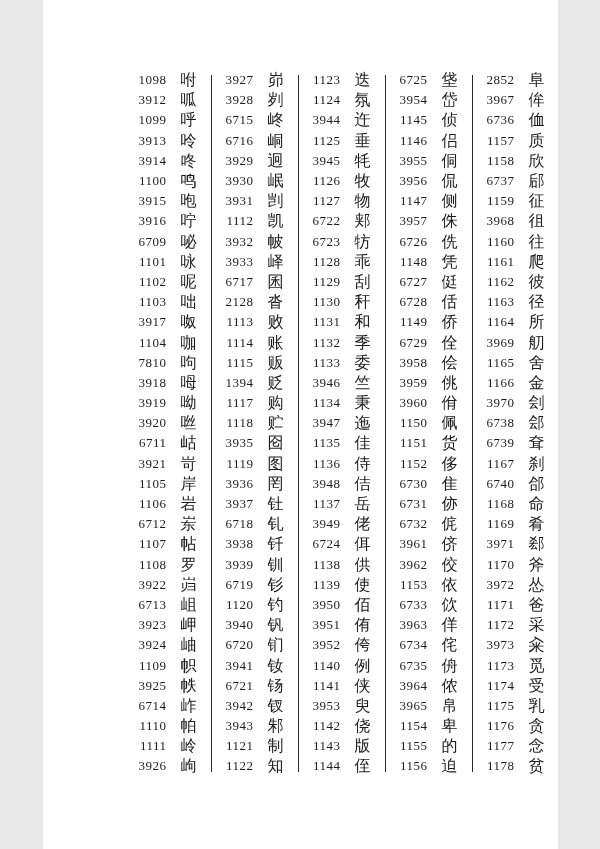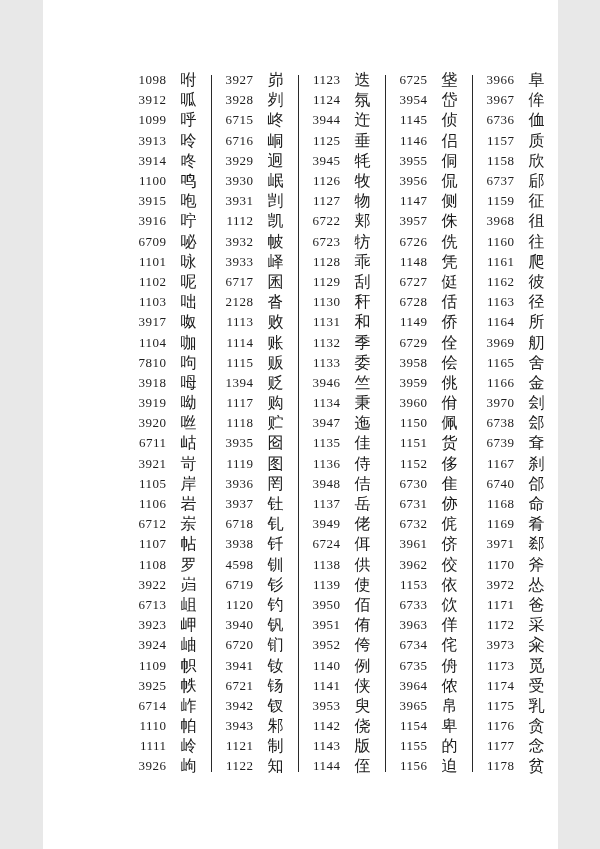--- a/index.html
+++ b/index.html
@@ -298,21 +298,21 @@
         </div>
         <div class="row">
           <span class="num">6718</span>
           <span class="chr">钆</span>
         </div>
         <div class="row">
           <span class="num">3938</span>
           <span class="chr">钎</span>
         </div>
         <div class="row">
-          <span class="num">4598</span>
+          <span class="num">3939</span>
           <span class="chr">钏</span>
         </div>
         <div class="row">
           <span class="num">6719</span>
           <span class="chr">钐</span>
         </div>
         <div class="row">
           <span class="num">1120</span>
           <span class="chr">钓</span>
         </div>
@@ -628,21 +628,21 @@
           <span class="num">1155</span>
           <span class="chr">的</span>
         </div>
         <div class="row">
           <span class="num">1156</span>
           <span class="chr">迫</span>
         </div>
       </div>
       <div class="col">
         <div class="row">
-          <span class="num">3966</span>
+          <span class="num">2852</span>
           <span class="chr">阜</span>
         </div>
         <div class="row">
           <span class="num">3967</span>
           <span class="chr">侔</span>
         </div>
         <div class="row">
           <span class="num">6736</span>
           <span class="chr">侐</span>
         </div>

